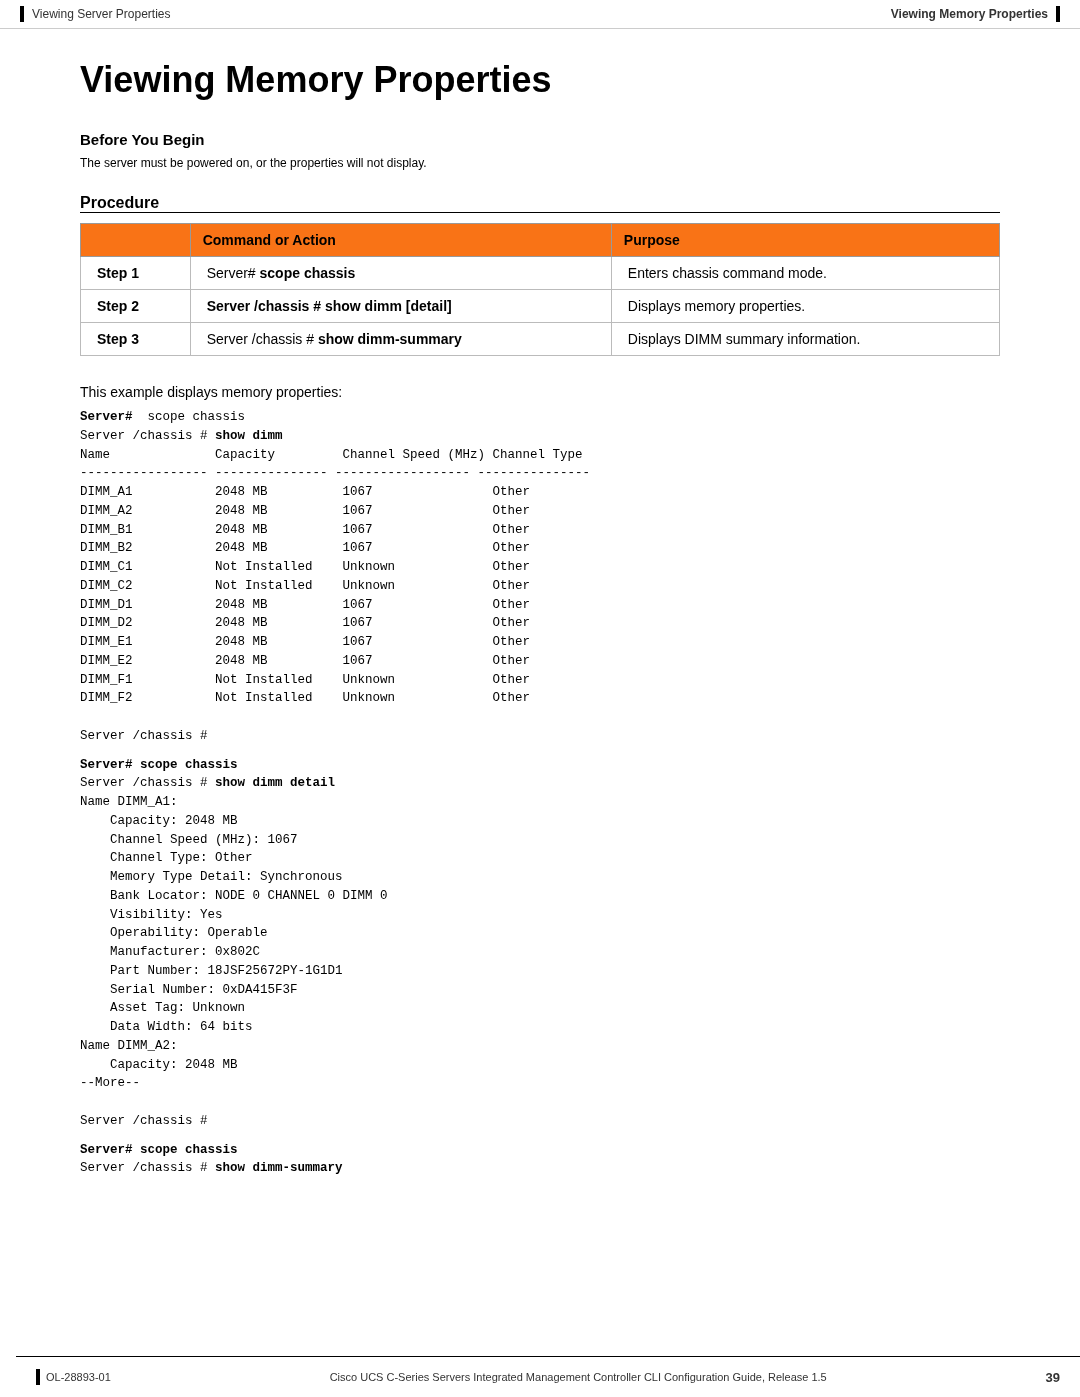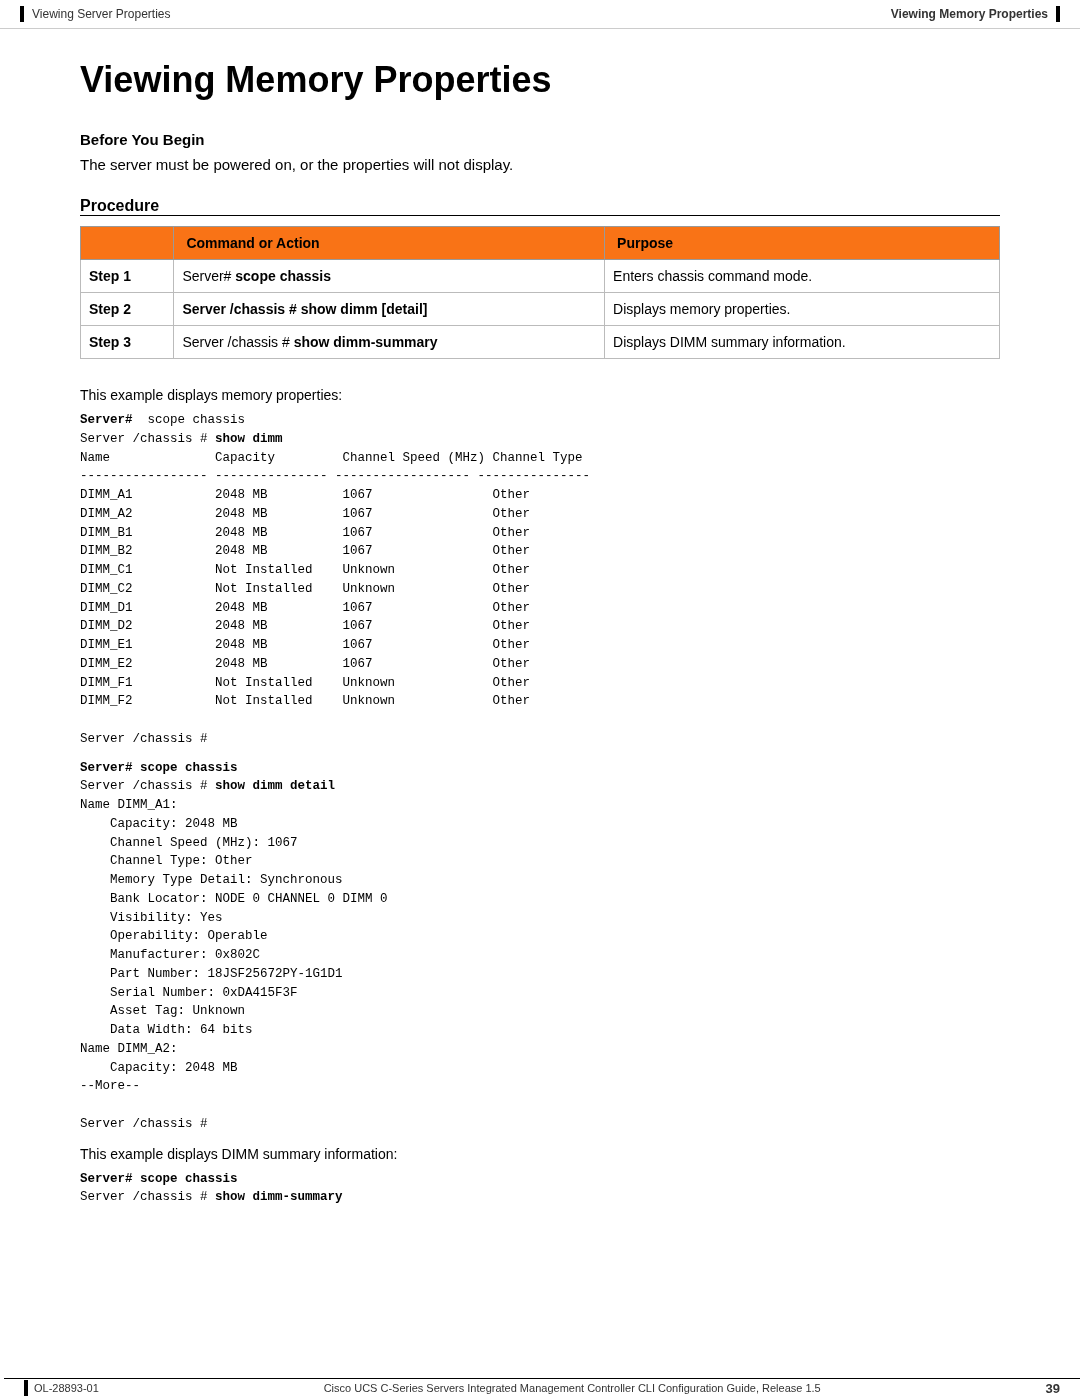--- a/index.html
+++ b/index.html
@@ -66,21 +66,21 @@
     
     .section-heading {
       font-size: 15px;
       font-weight: bold;
       margin-bottom: 8px;
       margin-top: 16px;
     }
 
     
     .intro-para {
-      font-size: 15px;
+      font-size: 12px;
       margin-bottom: 24px;
       color: #000;
     }
 
     
     .procedure-heading {
       font-size: 16px;
       font-weight: bold;
       margin-bottom: 10px;
       border-bottom: 1px solid #000;
@@ -95,21 +95,21 @@
     .procedure-table th {
       background: #f97316;
       border: 1px solid #999;
       padding: 8px 12px;
       font-size: 14px;
       font-weight: bold;
       text-align: left;
     }
     .procedure-table td {
       border: 1px solid #bbb;
-      padding: 8px 8px;
+      padding: 8px 16px;
       font-size: 14px;
       vertical-align: top;
     }
     .procedure-table .step-label {
       font-weight: bold;
       white-space: nowrap;
     }
 
     
     .example-intro {
@@ -127,24 +127,24 @@
       background: #fff;
       margin-bottom: 10px;
       white-space: pre;
       line-height: 1.5;
     }
 
     
     .footer {
       position: absolute;
       bottom: 0;
-      left: 4px;
+      left: 16px;
       right: 0;
       border-top: 1px solid #000;
-      padding: 1px 20px;
+      padding: 12px 20px;
       display: flex;
       justify-content: flex-end;
       align-items: center;
       font-size: 11px;
       color: #333;
     }
     .footer-center {
       text-align: center;
       flex: 1;
       font-size: 11px;
@@ -249,21 +249,20 @@
     Part Number: 18JSF25672PY-1G1D1
     Serial Number: 0xDA415F3F
     Asset Tag: Unknown
     Data Width: 64 bits
 Name DIMM_A2:
     Capacity: 2048 MB
 --More--
 
 Server /chassis #</div>
 
-  <p class="example-intro">This example displays DIMM summary information:</p>
   <div class="code-block" id="example3-code"><b>Server#</b> <b>scope chassis</b>
 Server /chassis # <b>show dimm-summary</b></div>
 
 </div>
 
 <div class="footer">
   <div class="footer-left">
     <span class="bar-indicator"></span>
     <span>OL-28893-01</span>
   </div>

